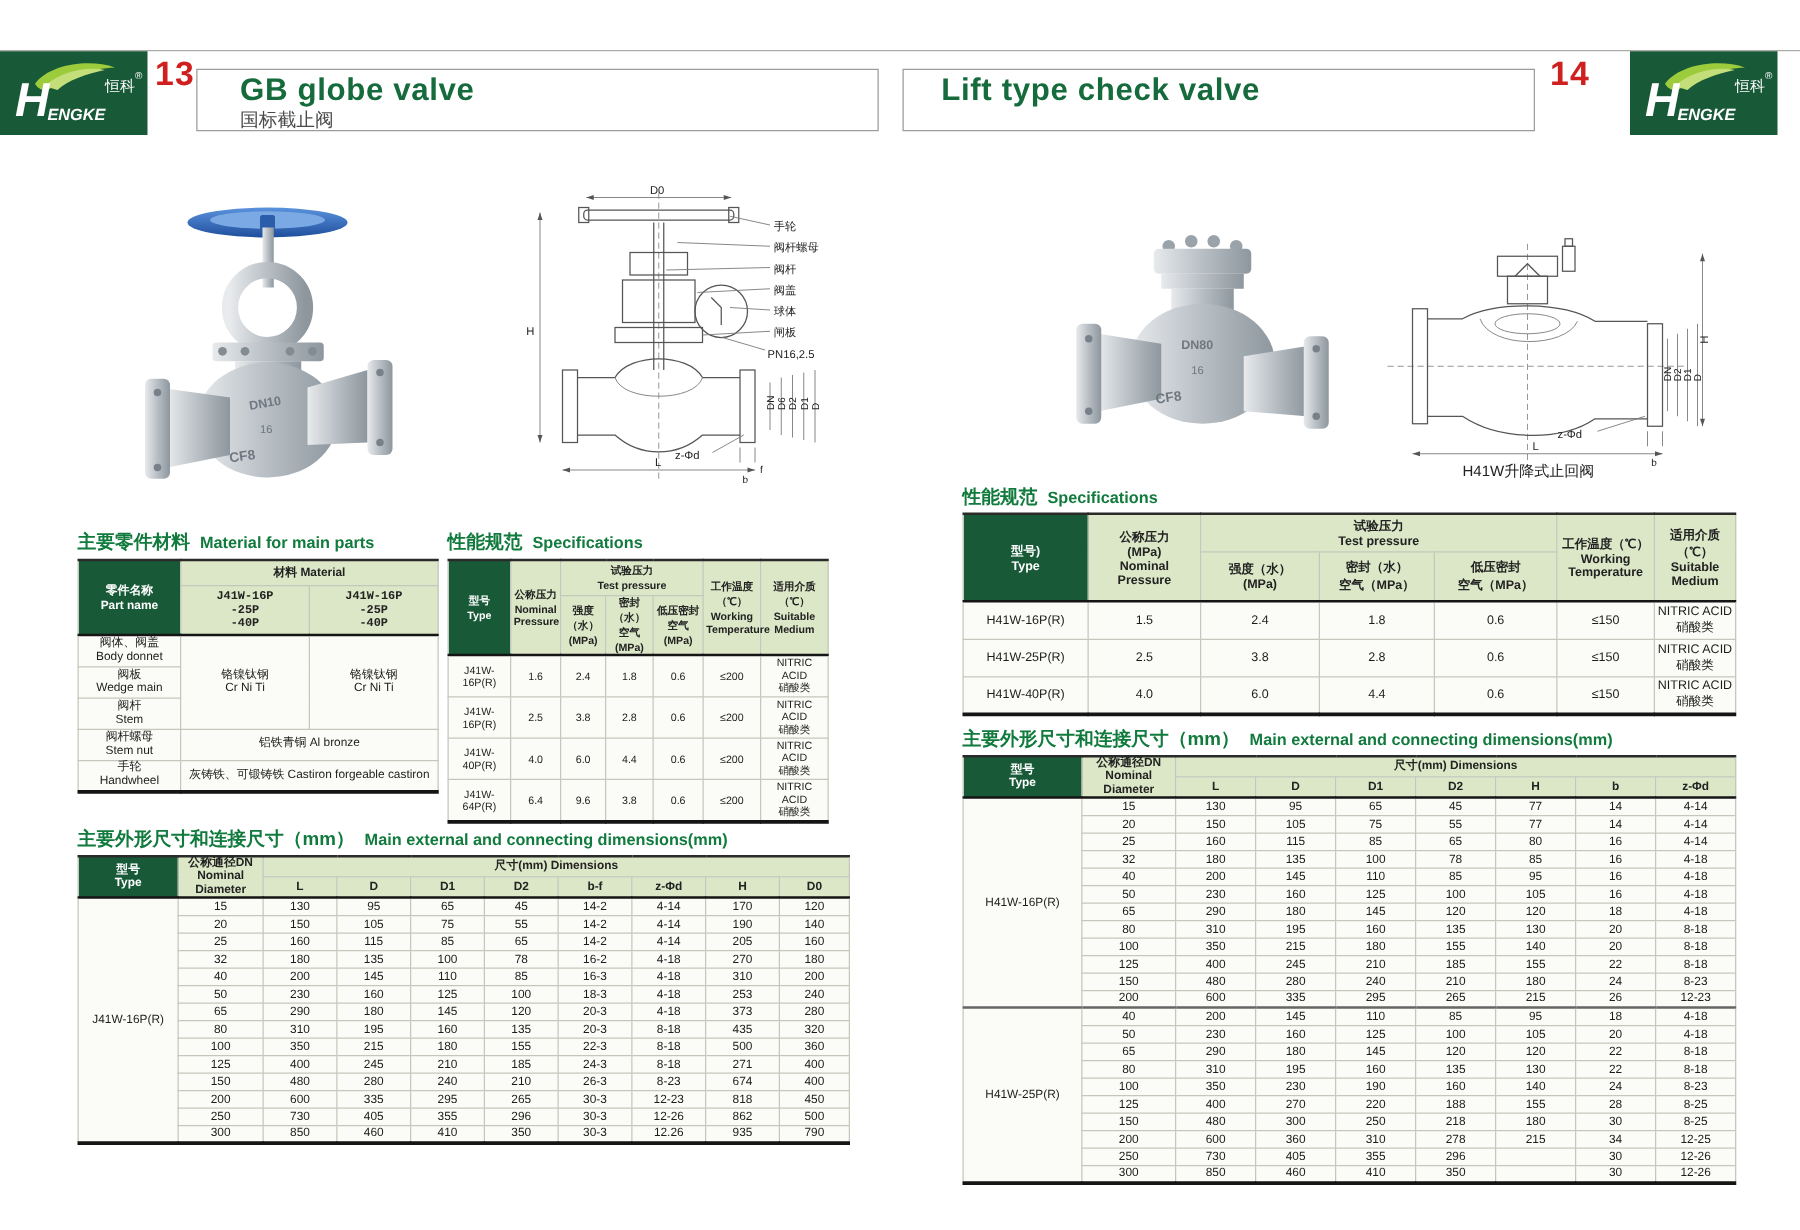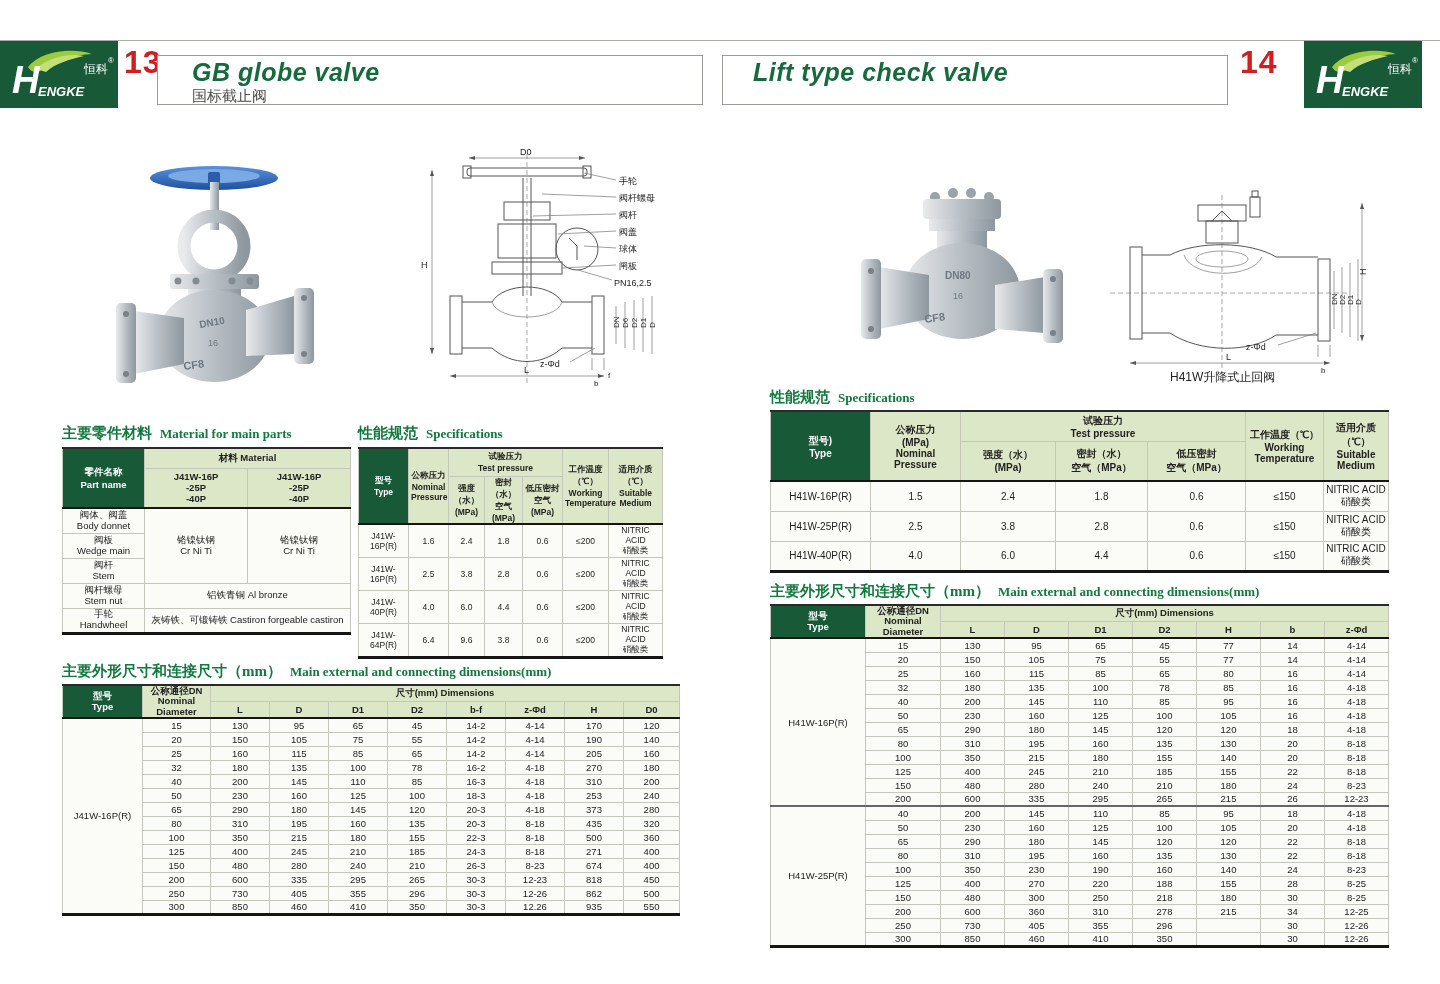--- a/index.html
+++ b/index.html
@@ -3,43 +3,43 @@
 <meta charset="utf-8">
 <style>
   html,body{margin:0;padding:0;background:#ffffff;}
   body{font-family:"Liberation Sans",sans-serif;color:#222;}
   .sheet{position:relative;width:1440px;height:984px;background:#ffffff;overflow:hidden;}
   .abs{position:absolute;}
   .rule-top{top:40px;left:0;width:1440px;height:1px;background:#a9aba7;}
   
   .logo-block{top:41px;width:118px;height:67px;background:#185a38;}
   .logo-l{left:0;} .logo-r{left:1304px;}
-  .pagenum{top:44px;font-size:32px;font-weight:bold;color:#cf1f1f;letter-spacing:1px;}
+  .pagenum{top:44px;font-size:27px;font-weight:bold;color:#cf1f1f;letter-spacing:1px;}
   .pn-l{left:124px;} .pn-r{left:1240px;}
   .titlebox{top:55px;height:50px;border:1px solid #9b9d99;background:#fff;box-sizing:border-box;padding:4px 0 0 34px;}
   .tb-l{left:157px;width:546px;} .tb-r{left:722px;width:506px;padding-left:30px;}
-  .title-en{font-size:25px;font-weight:bold;color:#166b3c;line-height:1.0;letter-spacing:0.5px;font-style:italic;}
+  .title-en{font-size:25px;font-weight:bold;color:#166b3c;line-height:1.0;letter-spacing:0.5px;}
   .title-cn{font-size:15px;color:#4a4a4a;margin-top:2px;}
   
-  .sec-title{white-space:nowrap;font-family:Liberation Serif, serif;}
+  .sec-title{white-space:nowrap;}
   .sec-title .cn{font-size:15px;font-weight:bold;color:#117a3d;}
   .sec-title .en{font-size:13px;font-weight:bold;color:#117a3d;margin-left:8px;}
   
   table.tbl{border-collapse:collapse;table-layout:fixed;background:#fbfcf7;
             border-top:2px solid #2a2a2a;border-bottom:3px solid #151515;}
   table.tbl th,table.tbl td{border:1px solid #c3c7bc;text-align:center;vertical-align:middle;
             white-space:pre-line;padding:0 2px;box-sizing:border-box;}
   table.tbl thead{border-bottom:2px solid #151515;}
   table.tbl thead th{background:#dbe7c6;font-weight:bold;color:#222;}
   table.tbl thead th.dk{background:#185a38;color:#ffffff;}
   table.tbl td{background:#fbfcf7;color:#1c1c1c;}
   tr.group-sep td{border-top:2px solid #666;}
   
   .mat{width:288px;font-size:9.5px;}
-  .mat thead tr:first-child th{height:20px;} .mat thead tr:last-child th{height:40px;}
+  .mat thead tr:first-child th{height:20px;} .mat thead tr:last-child th{height:40px;font-family:Liberation Mono, monospace;}
   .mat td{height:25px;line-height:1.15;}
   .spec-l{width:304px;font-size:8.5px;}
   .spec-l thead tr:first-child th{height:28px;} .spec-l thead tr:last-child th{height:40px;}
   .spec-l td{height:28px;}
   .spec-r{width:618px;font-size:10px;}
   .spec-r thead tr:first-child th{height:30px;} .spec-r thead tr:last-child th{height:40px;}
   .spec-r td{height:30px;}
   .dims{width:618px;font-size:9.5px;}
   .dims thead th{height:16px;line-height:1.1;}
   .dims thead tr:first-child th{height:16px;}
@@ -601,21 +601,21 @@
         </tr>
         <tr>
           <td>300</td>
           <td>850</td>
           <td>460</td>
           <td>410</td>
           <td>350</td>
           <td>30-3</td>
           <td>12.26</td>
           <td>935</td>
-          <td>550</td>
+          <td>790</td>
         </tr>
       </tbody>
   </table>
 
   <div class="abs sec-title" style="left:770px;top:388px;">
     <span class="cn">性能规范</span><span class="en">Specifications</span>
   </div>
   <table class="abs tbl spec-r" style="left:770px;top:410px;">
     <colgroup>
         <col style="width:100px">

